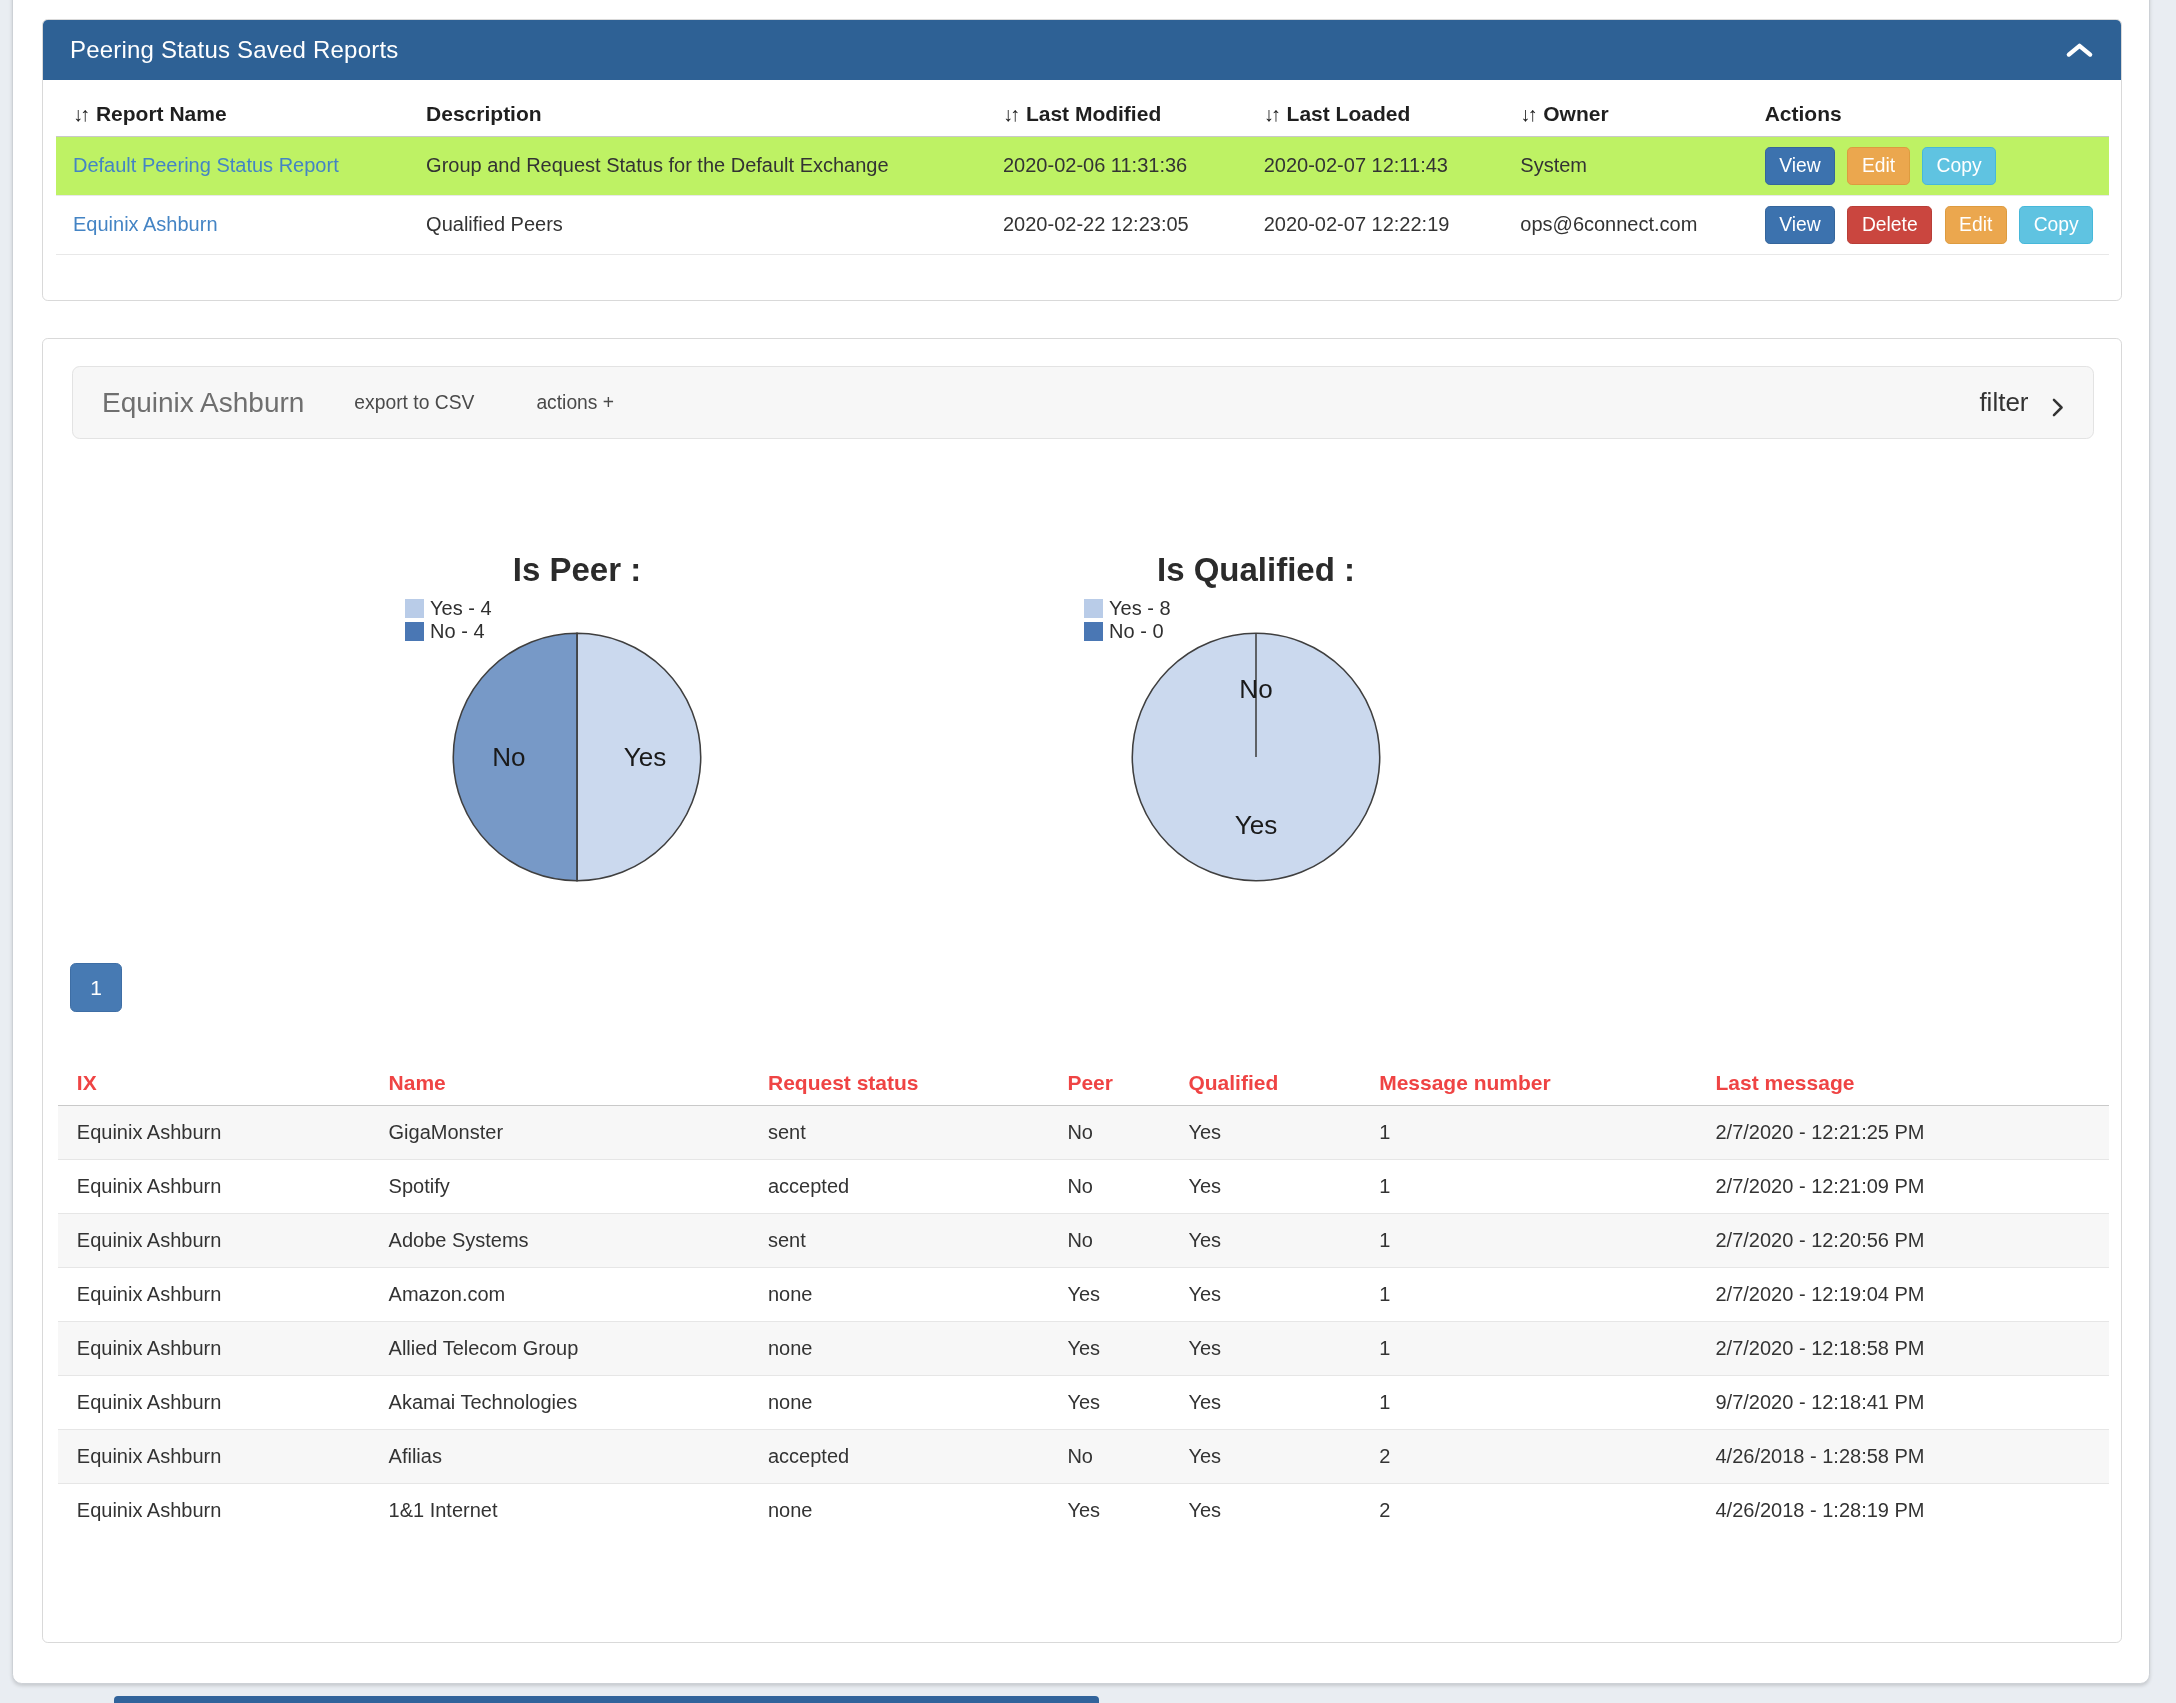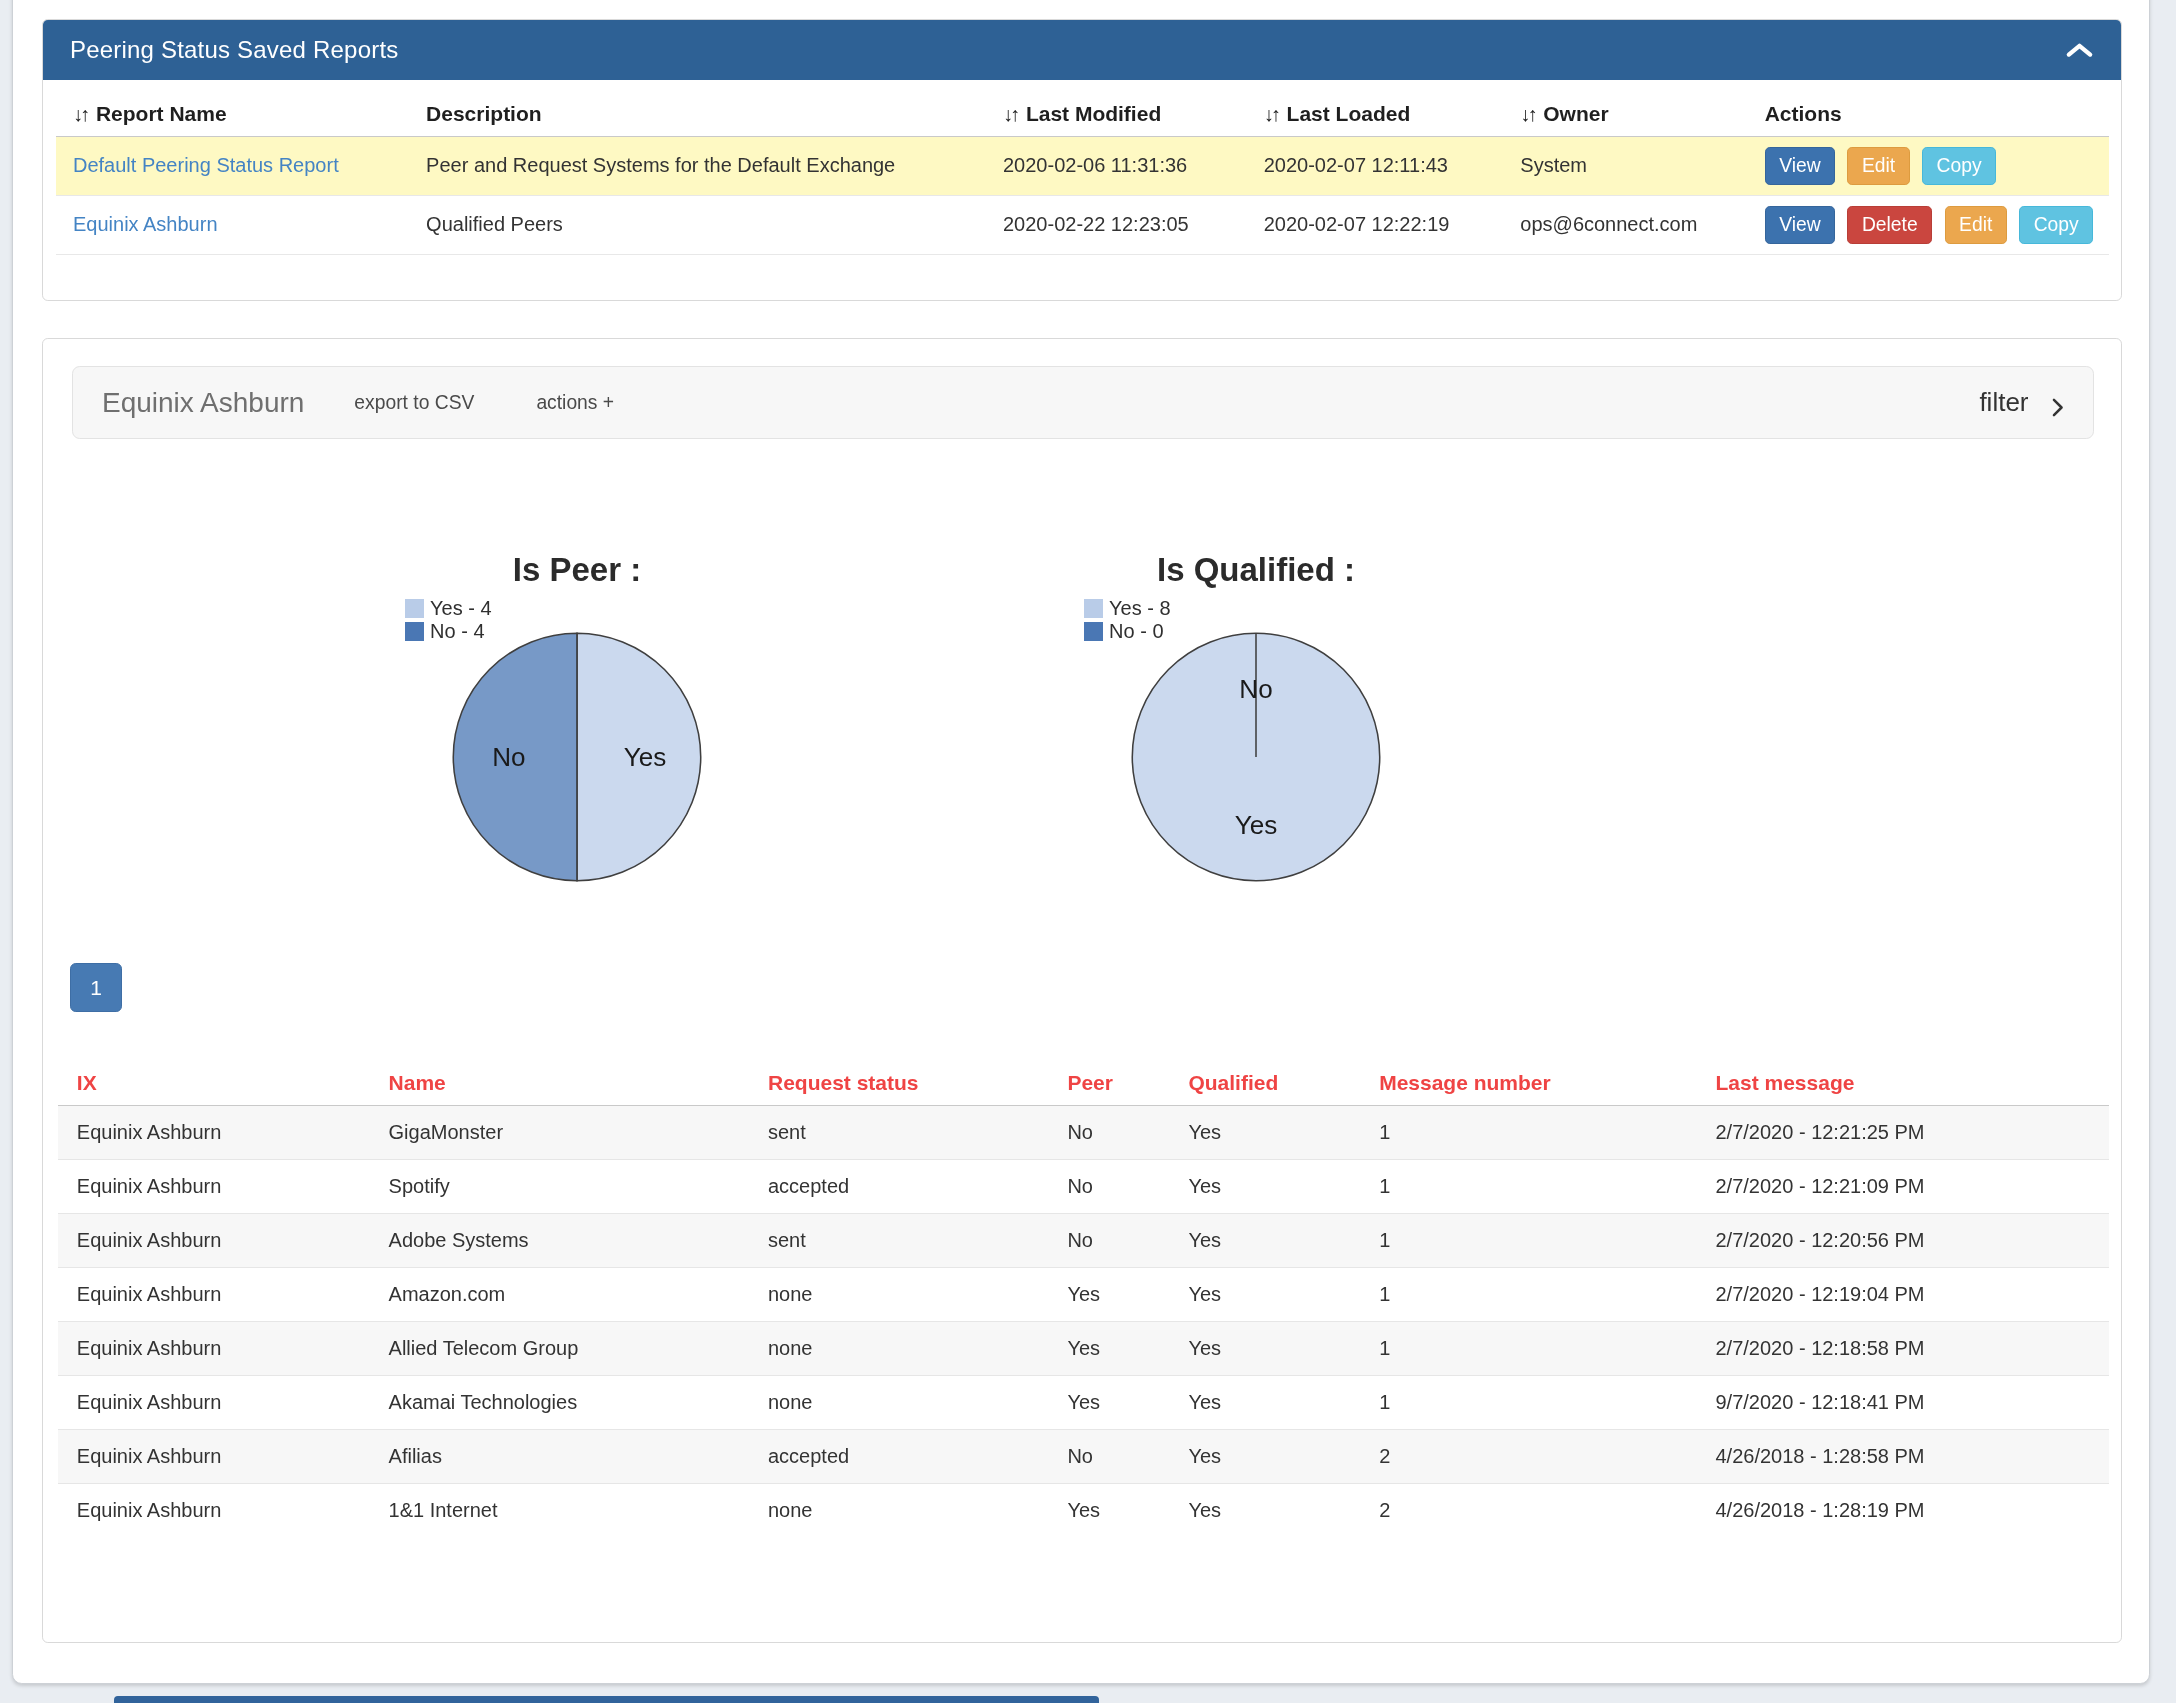--- a/index.html
+++ b/index.html
@@ -27,21 +27,21 @@
   #panel-saved{left:42px;top:19.3px;width:2080px;height:282px;}
   table.saved{width:2053px;margin:11.6px 12.6px 0;border-collapse:collapse;table-layout:fixed;}
   table.saved th{
     height:44px;text-align:left;font-size:21px;font-weight:700;color:#1f1f1f;
     padding:0 0 0 17.4px;border-bottom:1px solid #c9c9c9;white-space:nowrap;
   }
   table.saved td{
     height:58px;font-size:20px;color:#333;padding:0 0 0 17.4px;
     border-bottom:1px solid #e8e8e8;white-space:nowrap;overflow:hidden;
   }
-  table.saved tbody tr:first-child{background:#fef9c3;}
+  table.saved tbody tr:first-child{background:#bef264;}
   .sort-arrows{font-weight:700;font-size:20px;letter-spacing:-2.9px;margin-right:8.7px;color:#222;}
   a.rep-link{color:#4484c4;text-decoration:none;font-size:20px;cursor:pointer;}
   .btn{
     display:inline-block;padding:6.8px 13.5px;border-radius:4.8px;color:#fff;font-size:19.3px;
     margin-right:6.8px;border:1px solid rgba(0,0,0,.15);cursor:pointer;line-height:23px;
   }
   .btn-view{background:#3c72ae;border-color:#35659b;}
   .btn-edit{background:#eba74e;border-color:#dd9b3f;}
   .btn-copy{background:#5fc3e1;border-color:#46b8da;}
   .btn-delete{background:#ca463f;border-color:#b83e37;}
@@ -117,21 +117,21 @@
         <th><span>Description</span></th>
         <th><span class="sort-arrows">↓↑</span><span>Last Modified</span></th>
         <th><span class="sort-arrows">↓↑</span><span>Last Loaded</span></th>
         <th><span class="sort-arrows">↓↑</span><span>Owner</span></th>
         <th><span>Actions</span></th>
       </tr>
     </thead>
     <tbody>
       <tr>
         <td><a class="rep-link">Default Peering Status Report</a></td>
-        <td>Peer and Request Systems for the Default Exchange</td>
+        <td>Group and Request Status for the Default Exchange</td>
         <td>2020-02-06 11:31:36</td>
         <td>2020-02-07 12:11:43</td>
         <td>System</td>
         <td>
           <span class="btn btn-view">View</span>
           <span class="btn btn-edit">Edit</span>
           <span class="btn btn-copy">Copy</span>
         </td>
       </tr>
       <tr>

